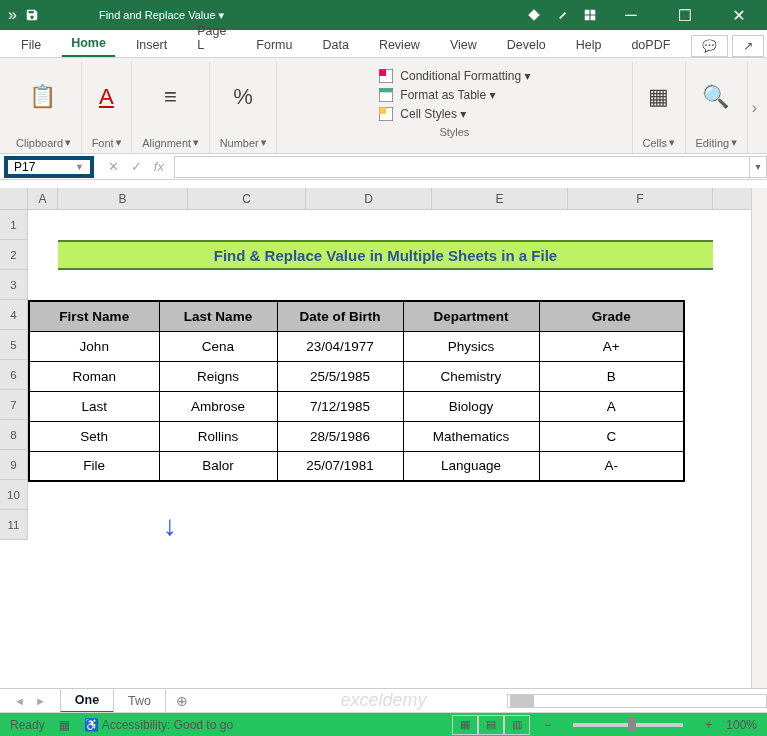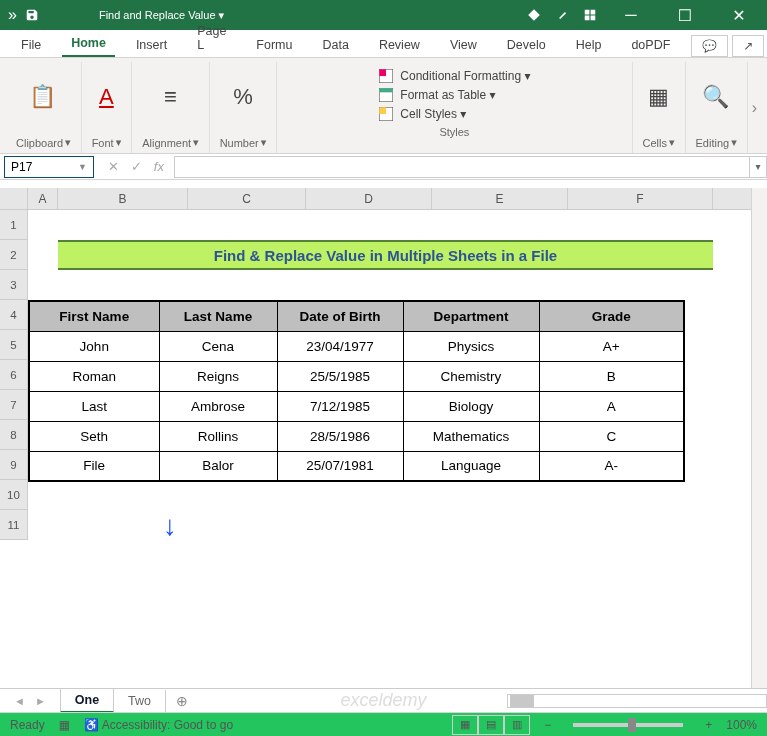--- a/index.html
+++ b/index.html
@@ -27,21 +27,21 @@
 .rgroup .gicon { flex: 1; display: flex; align-items: center; justify-content: center; font-size: 22px; color: #444; }
 .rgroup .glabel { font-size: 11px; color: #666; padding: 4px 0; display: flex; align-items: center; gap: 2px; }
 .rgroup.styles { flex: 1; }
 .styles-list { display: flex; flex-direction: column; gap: 3px; align-items: flex-start; padding-top: 6px; text-align: center; }
 .styles-list .sitem { display: flex; align-items: center; gap: 6px; font-size: 12px; color: #444; }
 .styles-list svg { width: 16px; height: 16px; }
 .scroll-arrow { align-self: center; color: #888; padding: 0 4px; }
 
 
 .fbar { height: 26px; display: flex; align-items: center; border-bottom: 1px solid #d4d4d4; background: #fff; }
-.namebox { width: 90px; border: 1px solid #0c4a6e; height: 22px; margin: 0 4px; display: flex; align-items: center; padding: 0 6px; font-size: 12px; justify-content: space-between; }
+.namebox { width: 90px; border: 4px solid #0c4a6e; height: 22px; margin: 0 4px; display: flex; align-items: center; padding: 0 6px; font-size: 12px; justify-content: space-between; }
 .namebox .dd { color: #888; font-size: 9px; }
 .fbar .fbtns { display: flex; gap: 12px; padding: 0 10px; color: #aaa; font-size: 13px; }
 .fbar .finput { flex: 1; border: 1px solid #ccc; border-right: none; height: 22px; }
 .fbar .fexpand { width: 18px; border: 1px solid #ccc; height: 22px; display: flex; align-items: center; justify-content: center; font-size: 10px; color: #666; }
 
 
 .colheads { height: 22px; display: flex; background: #e6e6e6; border-bottom: 1px solid #ccc; margin-top: 8px; }
 .corner { width: 28px; background: #e6e6e6; border-right: 1px solid #ccc; }
 .ch { border-right: 1px solid #ccc; display: flex; align-items: center; justify-content: center; font-size: 12px; color: #555; }
 

